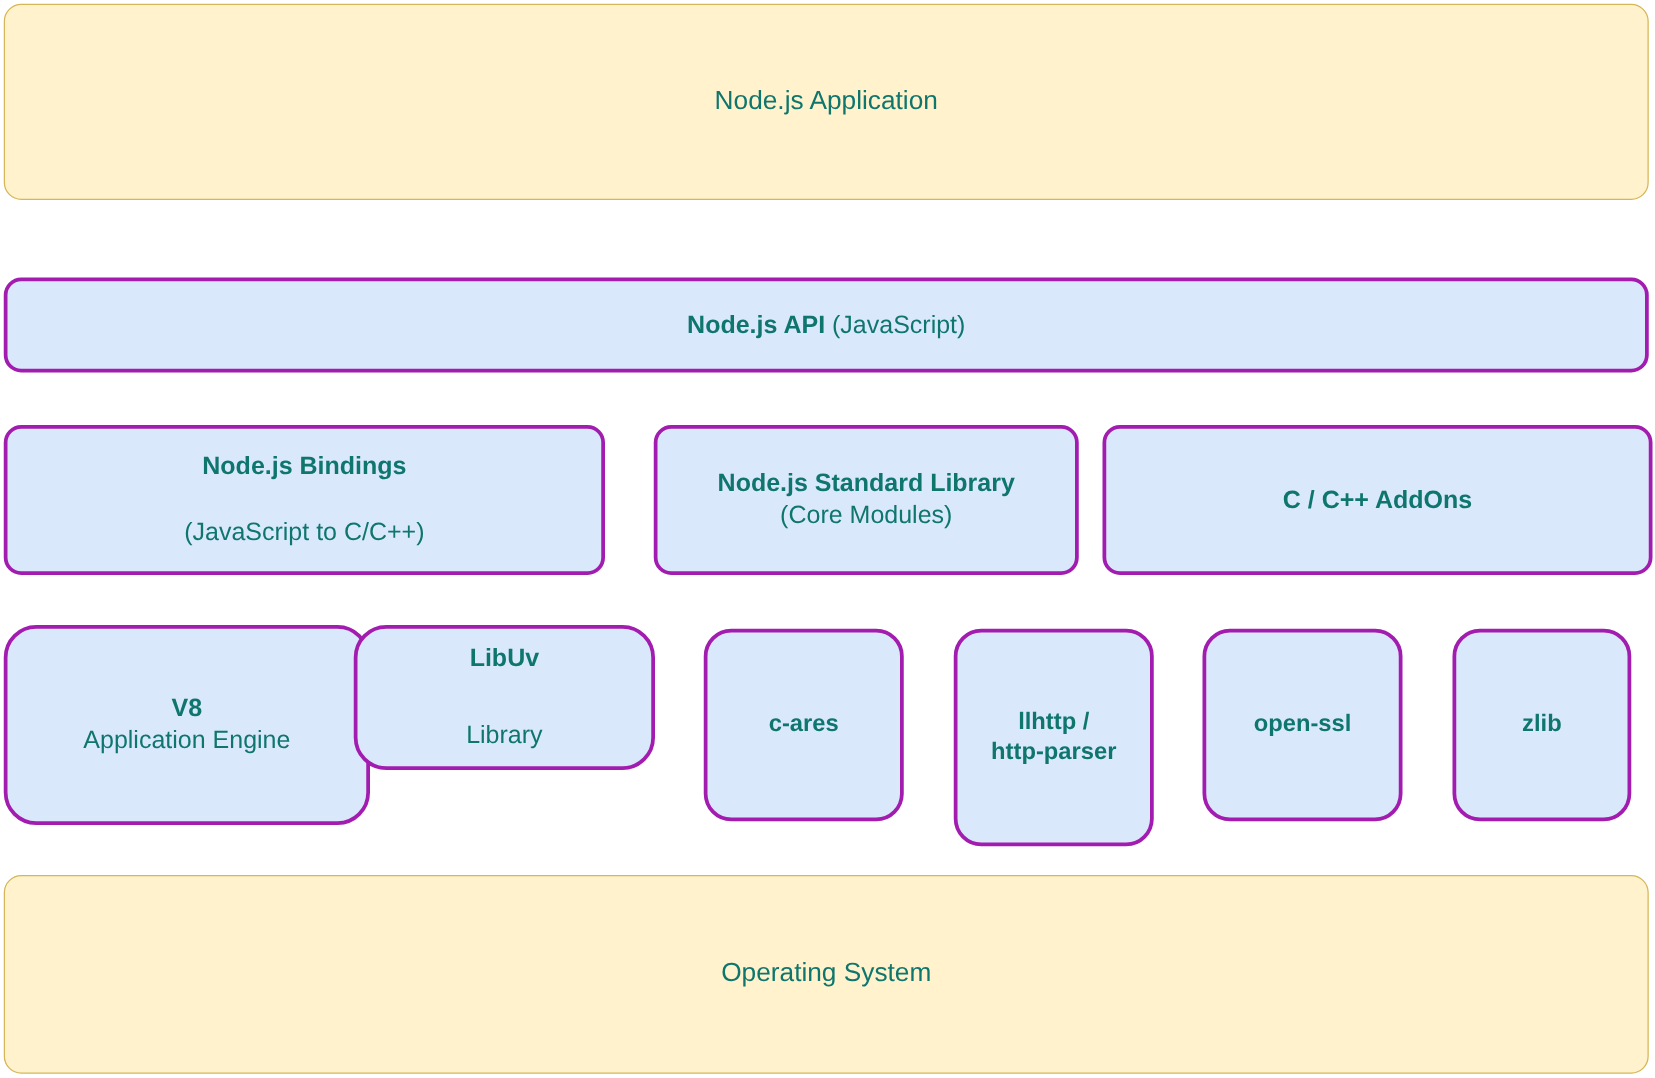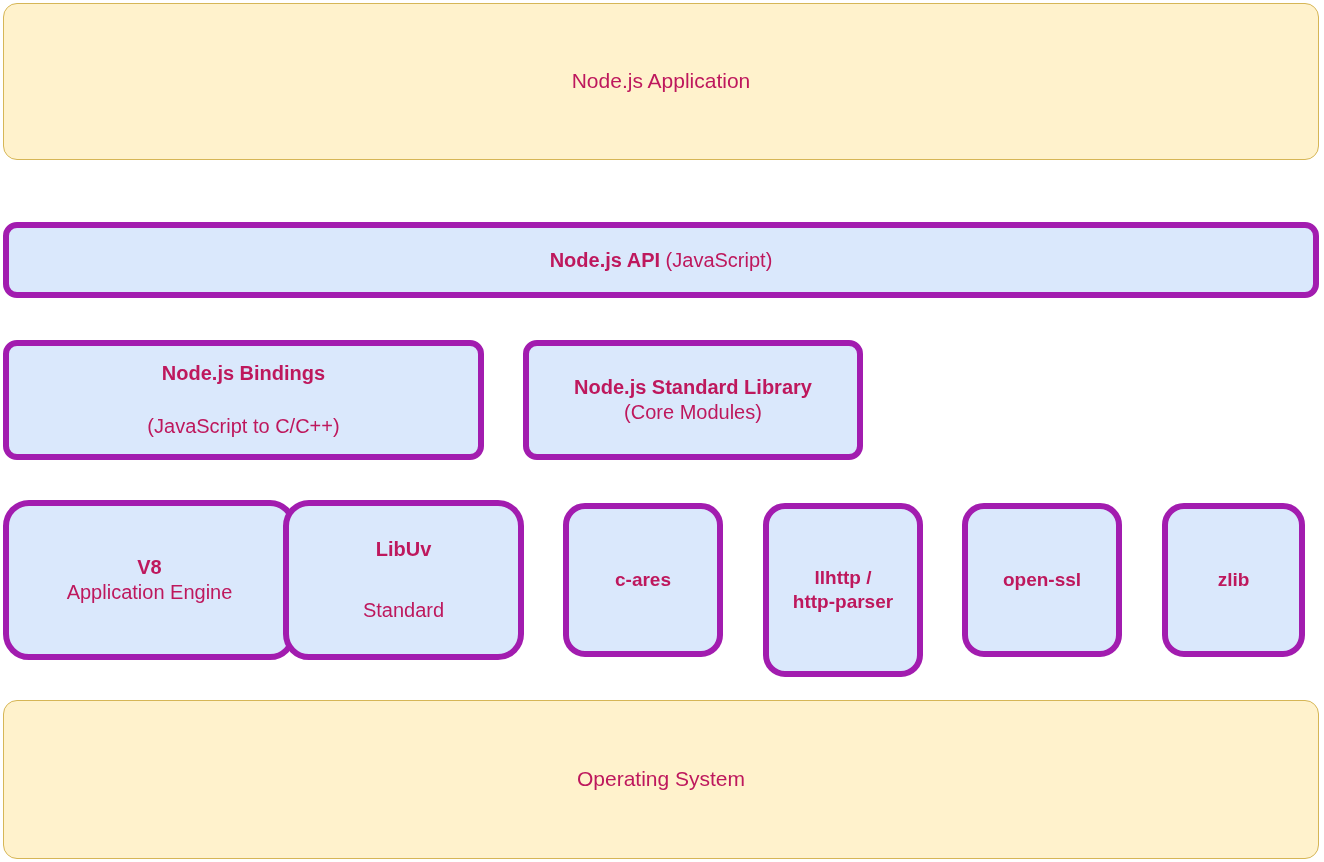--- a/index.html
+++ b/index.html
@@ -21,30 +21,30 @@
   }
   .node {
     position: absolute;
     box-sizing: border-box;
     display: flex;
     flex-direction: column;
     align-items: center;
     justify-content: center;
     text-align: center;
     line-height: 1.25;
-    color: #be185d;
+    color: #0f766e;
   }
   .node.app {
     background: #fff2cc;
     border: 1px solid #d6b656;
     border-radius: 14px;
   }
   .node.blue {
     background: #dae8fc;
-    border: 6px solid #a21caf;
+    border: 3px solid #a21caf;
     border-radius: 14px;
   }
   .node.r-lg { border-radius: 22px; }
   .node.r-xl { border-radius: 26px; }
 
   .line { display: block; white-space: nowrap; }
   .t-plain  { font-weight: 400; font-size: 21px; }
   .t-bold   { font-weight: 700; font-size: 20px; }
   .t-sub    { font-weight: 400; font-size: 20px; }
   .t-bold-s { font-weight: 700; font-size: 19px; }
@@ -67,29 +67,32 @@
   <div class="node blue" style="left:3px; top:340px; width:481px; height:120px;gap:28px;">
     <span class="line t-bold">Node.js Bindings</span>
     <span class="line t-sub">(JavaScript to C/C++)</span>
   </div>
 
   <div class="node blue" style="left:523px; top:340px; width:340px; height:120px;">
     <span class="line t-bold">Node.js Standard Library</span>
     <span class="line t-sub">(Core Modules)</span>
   </div>
 
+  <div class="node blue" style="left:882px; top:340px; width:440px; height:120px;">
+    <span class="line t-bold">C / C++ AddOns</span>
+  </div>
 
   <div class="node blue r-xl" style="left:3px; top:500px; width:293px; height:160px;">
     <span class="line t-bold">V8</span>
     <span class="line t-sub">Application Engine</span>
   </div>
 
-  <div class="node blue r-xl" style="left:283px; top:500px; width:241px; height:160px;gap:36px;">
+  <div class="node blue r-xl" style="left:283px; top:500px; width:241px; height:116px;gap:36px;">
     <span class="line t-bold">LibUv</span>
-    <span class="line t-sub">Standard</span>
+    <span class="line t-sub">Library</span>
   </div>
 
   <div class="node blue r-lg" style="left:563px; top:503px; width:160px; height:154px;">
     <span class="line t-bold-s">c-ares</span>
   </div>
 
   <div class="node blue r-lg" style="left:763px; top:503px; width:160px; height:174px;">
     <span class="line t-bold-s">llhttp /</span>
     <span class="line t-bold-s">http-parser</span>
   </div>

